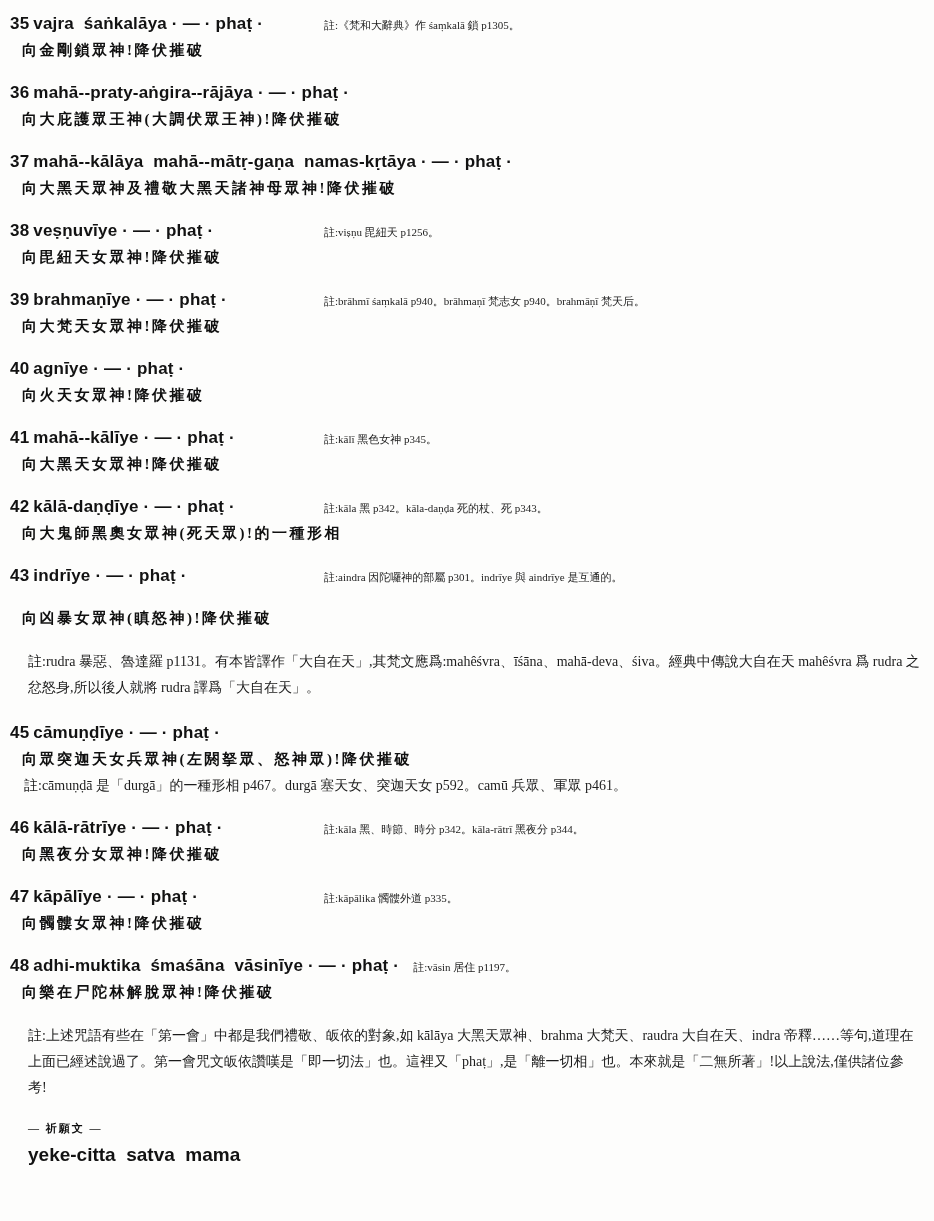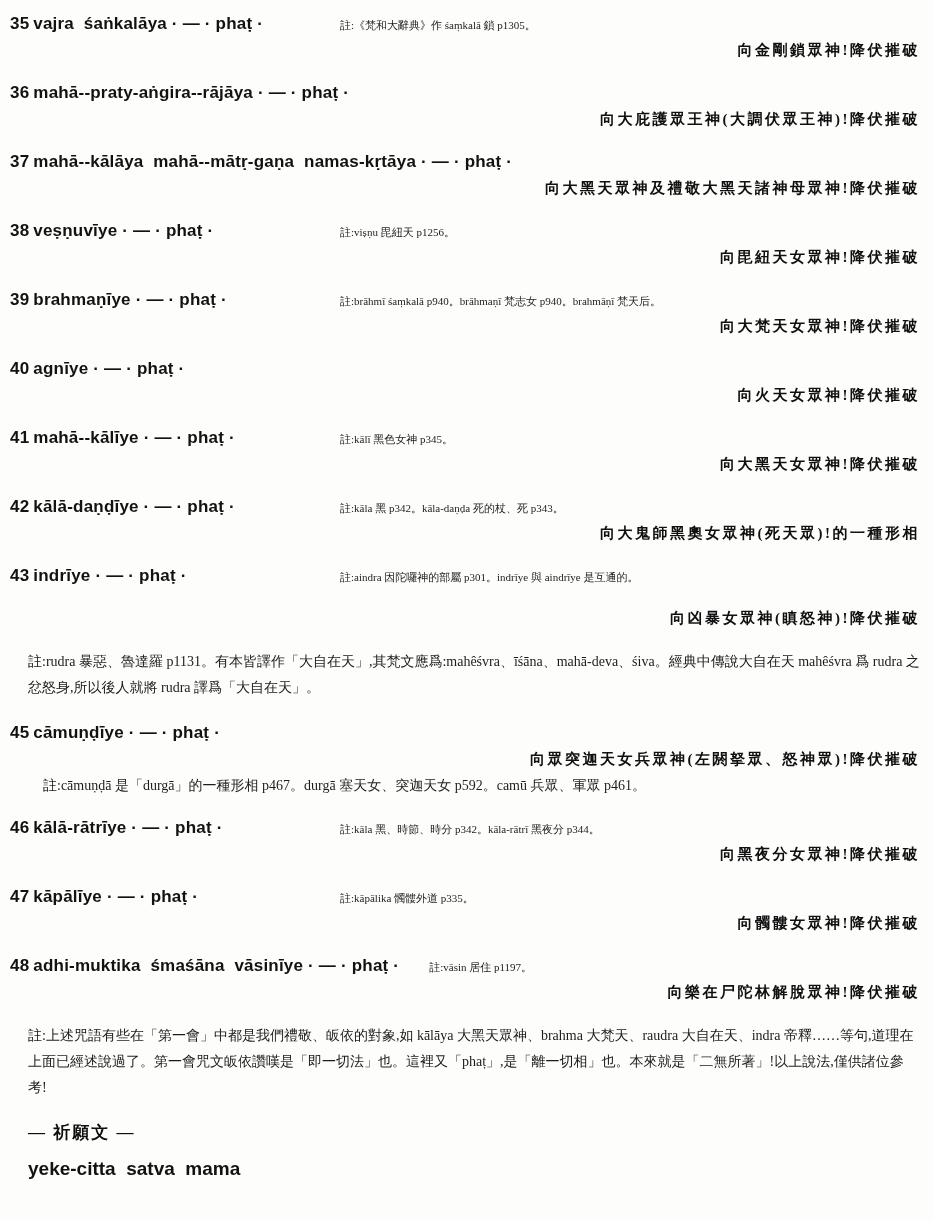--- a/index.html
+++ b/index.html
@@ -6,52 +6,52 @@
   body{
     width:934px;min-height:1221px;
     font-family:"Liberation Serif","DejaVu Serif",serif;
     color:#161616;
     position:relative;
     background:#fdfdfc;
   }
   .page{padding:12px 14px 0 10px;}
   
   .entry{margin-bottom:19px;}
-  .entry-head{display:flex;align-items:baseline;gap:16px;}
+  .entry-head{display:flex;align-items:baseline;}
   .sanskrit{
     font-family:"Liberation Sans","DejaVu Sans",sans-serif;
     font-weight:600;font-size:17px;line-height:24px;
     white-space:pre-wrap;min-width:300px;padding-right:14px;
     letter-spacing:.2px;color:#121212;
   }
   .num{padding-right:4px;}
   .note{
     font-family:Liberation Serif, serif;
     font-size:11px;line-height:22px;color:#1d1d1d;
     white-space:normal;max-width:560px;
   }
   .trans{
     font-family:"Liberation Serif","DejaVu Serif",serif;
     font-weight:bold;font-size:15px;line-height:23px;
-    letter-spacing:2.5px;margin:3px 0 0 45px;color:#101010;text-align:right;
+    letter-spacing:2.5px;margin:3px 0 0 12px;color:#101010;
   }
   .subnote{
     font-family:"Liberation Serif","DejaVu Serif",serif;
-    font-size:14px;line-height:22px;margin:4px 0 0 33px;color:#1d1d1d;
+    font-size:14px;line-height:22px;margin:4px 0 0 14px;color:#1d1d1d;
   }
   .notepara{
     font-family:"Liberation Serif","DejaVu Serif",serif;
     font-size:14px;line-height:26px;color:#1b1b1b;
     margin:2px 0 20px 18px;max-width:892px;
   }
   
   .footer{margin:6px 0 0 18px;}
   .footer-heading{
-    font-weight:bold;font-size:17px;letter-spacing:2px;
-    margin-bottom:12px;color:#0e0e0e;
+    font-weight:bold;font-size:11px;letter-spacing:2px;
+    margin-bottom:6px;color:#0e0e0e;
   }
   .mantra{
     font-family:"Liberation Sans","DejaVu Sans",sans-serif;
     font-weight:600;font-size:19px;line-height:26px;white-space:pre-wrap;
     margin-bottom:3px;color:#121212;
   }
 </style>
 </head>
 <body>
 

